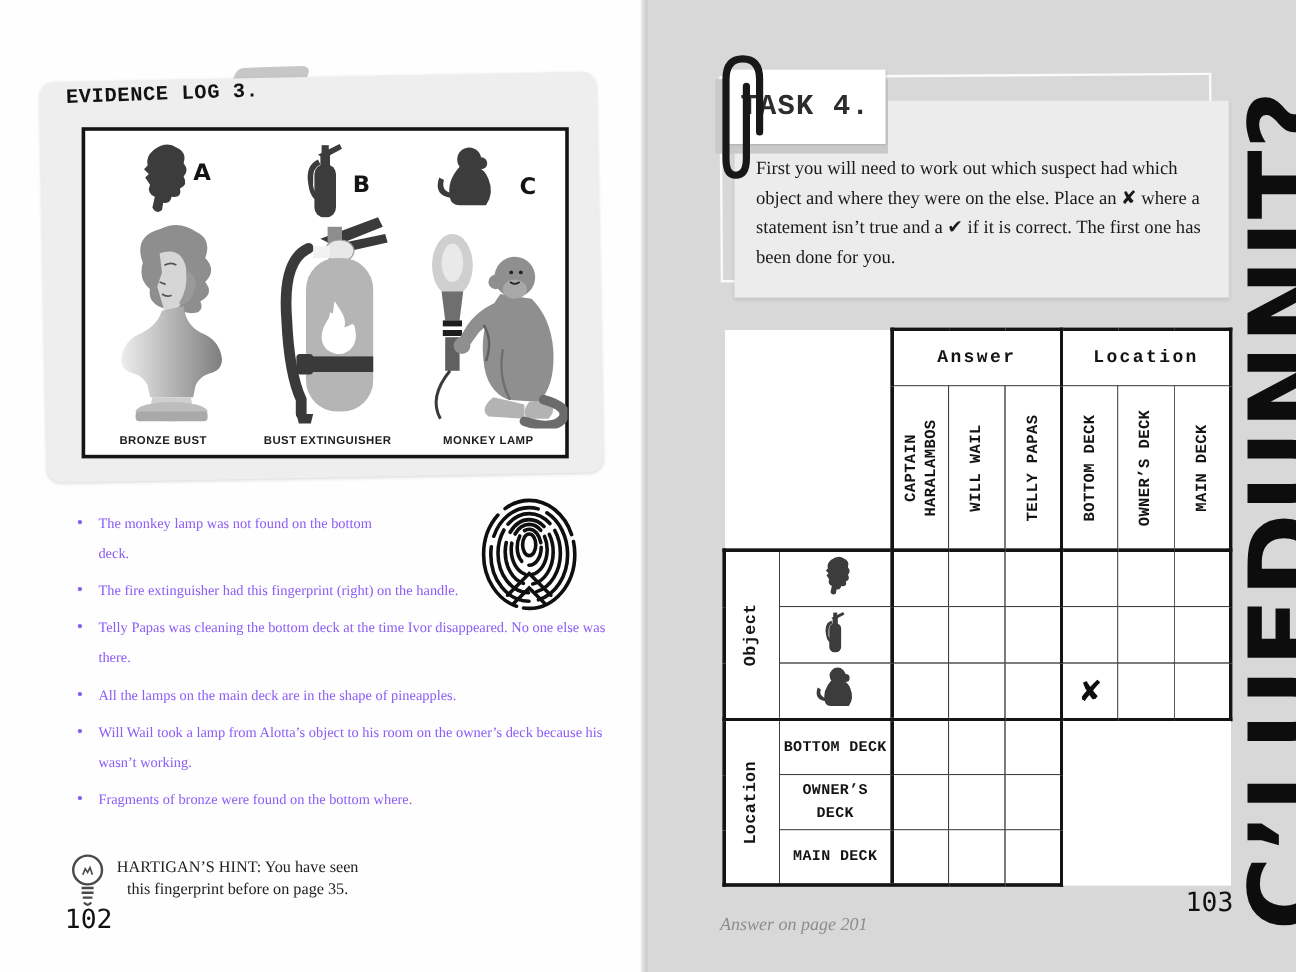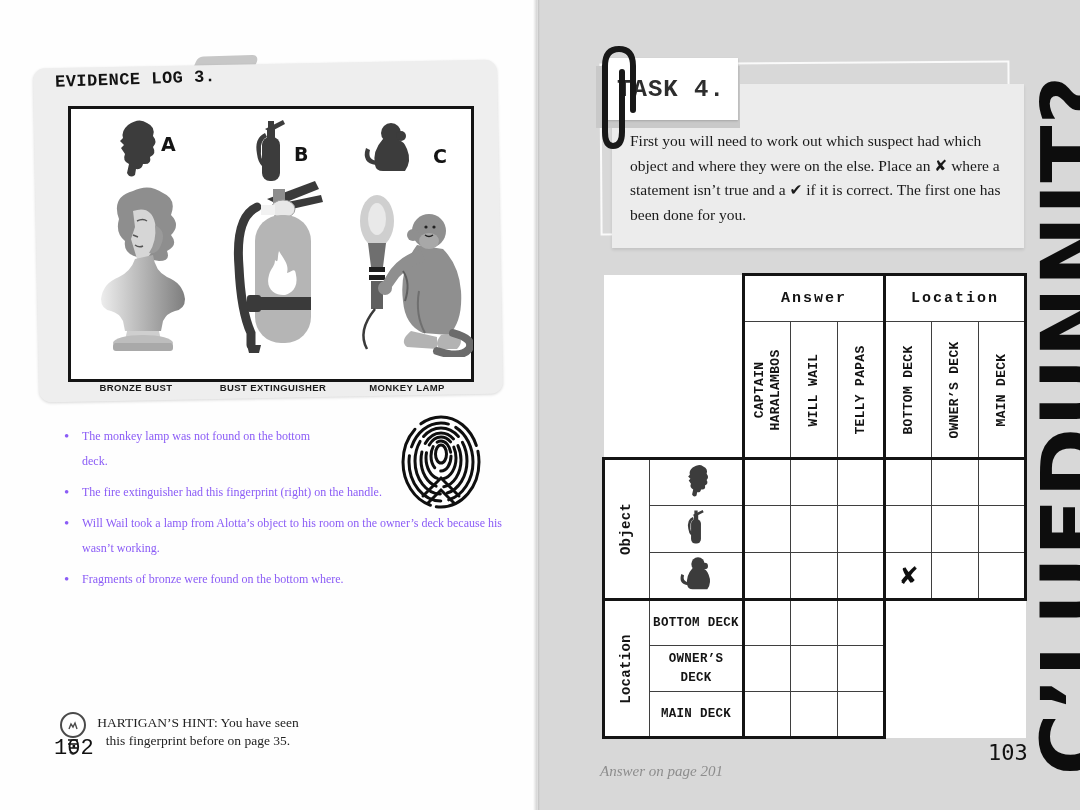--- a/index.html
+++ b/index.html
@@ -16,33 +16,33 @@
   
   .folder-tab{left:190px;top:56px;width:62px;height:36px;background:#c7c7c7;
               transform:rotate(-2deg) skewX(-26deg);border-radius:5px 8px 0 0;}
   .folder{left:36px;top:64px;width:464px;height:334px;background:#eeeeee;border-radius:12px;
           transform:rotate(-1.1deg);box-shadow:0 1px 3px rgba(0,0,0,.15);}
   .folder-title{left:55px;top:70px;transform:rotate(-2deg);font-family:"Liberation Mono",monospace;
                 font-weight:700;font-size:17px;letter-spacing:.5px;color:#121212;}
   .evidence-box{left:68px;top:106px;width:406px;height:276px;background:#ffffff;border:3px solid #141414;}
   .ev-letter{font-family:"DejaVu Sans",sans-serif;font-weight:700;font-size:19px;color:#141414;}
   .ev-caption{position:absolute;top:253px;text-align:center;font-family:"Liberation Sans",sans-serif;
-              font-weight:700;font-size:9.5px;letter-spacing:.4px;color:#1c1c1c;margin-top:20px;}
+              font-weight:700;font-size:9.5px;letter-spacing:.4px;color:#1c1c1c;}
 
   
   .clues{left:60px;top:424px;width:448px;list-style:none;margin:0;padding:0;}
   .clues li{position:relative;padding-left:22px;margin-bottom:6px;font-size:12px;line-height:25px;color:#8b5cf6;}
   .clues li::before{content:"\2022";position:absolute;left:4px;top:0;font-size:15px;}
   .clue-w1{max-width:258px;}
   .clue-w2{max-width:400px;}
   .fingerprint{left:398px;top:414px;}
   .hint-icon{left:56px;top:710px;}
   .hint-text{left:94px;top:714px;width:208px;font-size:13.5px;line-height:18px;color:#222;text-align:center;}
   .pagenum{font-family:"DejaVu Sans Mono",monospace;font-size:22px;color:#111;}
-  #pg-left-num{left:54px;top:736px;font-family:Liberation Mono, monospace;}
+  #pg-left-num{left:54px;top:754px;}
 
   
   .outline-rect{left:62px;top:62px;width:410px;height:172px;border:2px solid #fafafa;transform:rotate(-.4deg);}
   .instr-panel{left:74px;top:84px;width:412px;height:164px;background:#ececec;box-shadow:0 2px 3px rgba(0,0,0,.10);}
   .task-shadow{left:58px;top:66px;width:144px;height:62px;background:#c9c9c9;}
   .task-card{left:66px;top:58px;width:134px;height:62px;background:#ffffff;box-shadow:0 1px 2px rgba(0,0,0,.18);
              display:flex;align-items:center;justify-content:center;}
   .task-title{font-family:"Liberation Mono",monospace;font-weight:700;font-size:24px;letter-spacing:1px;color:#2d2d2d;}
   .paperclip{left:56px;top:40px;}
   .instr-text{left:92px;top:129px;width:390px;font-size:15.5px;line-height:24.5px;color:#1a1a1a;}
@@ -173,20 +173,22 @@
       </svg>
 
       <div class="ev-caption" style="left:14px;width:102px">BRONZE BUST</div>
       <div class="ev-caption" style="left:140px;width:124px">BUST EXTINGUISHER</div>
       <div class="ev-caption" style="left:274px;width:124px">MONKEY LAMP</div>
     </div>
 
     <ul class="abs clues">
       <li class="clue-w1">The monkey lamp was not found on the bottom deck.</li>
       <li class="clue-w2">The fire extinguisher had this fingerprint (right) on the handle.</li>
+      <li>Telly Papas was cleaning the bottom deck at the time Ivor disappeared. No one else was there.</li>
+      <li>All the lamps on the main deck are in the shape of pineapples.</li>
       <li>Will Wail took a lamp from Alotta’s object to his room on the owner’s deck because his wasn’t working.</li>
       <li>Fragments of bronze were found on the bottom where.</li>
     </ul>
 
     <svg class="abs fingerprint" width="86" height="96" viewBox="0 0 86 96">
       <g fill="none" stroke="#0f0f0f" stroke-width="3" stroke-linecap="round">
         <ellipse cx="43" cy="48" rx="38" ry="45" stroke-dasharray="70 6 90 8"></ellipse>
         <ellipse cx="43" cy="48" rx="32" ry="39" stroke-dasharray="48 8 62 9"></ellipse>
         <ellipse cx="43" cy="47" rx="26" ry="33" stroke-dasharray="40 7 66 6"></ellipse>
         <ellipse cx="43" cy="46" rx="20" ry="27" stroke-dasharray="34 8 40 9"></ellipse>

